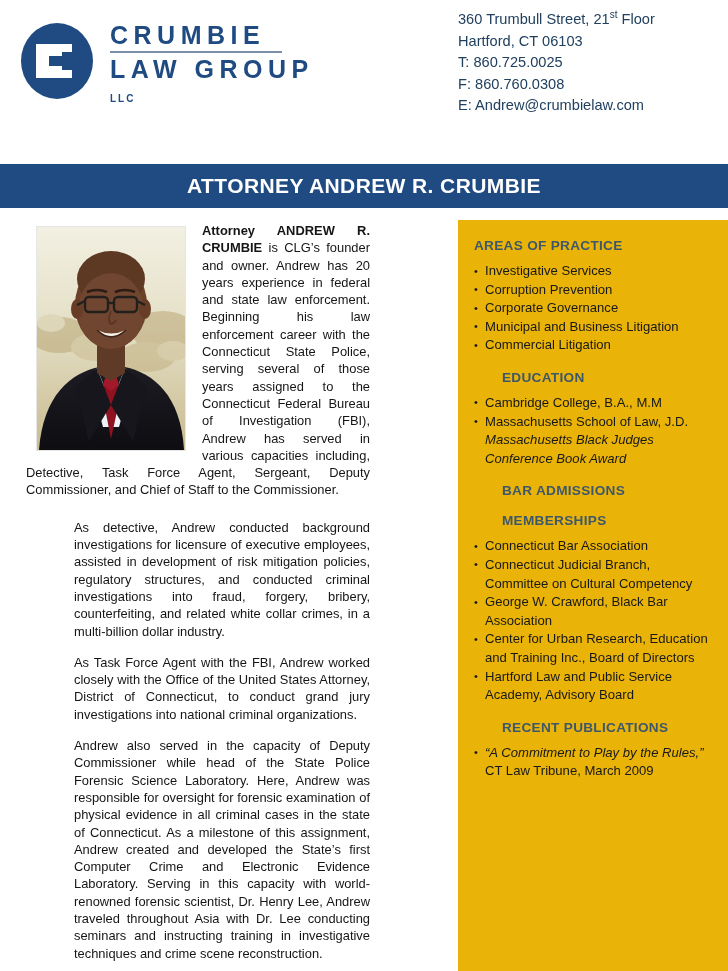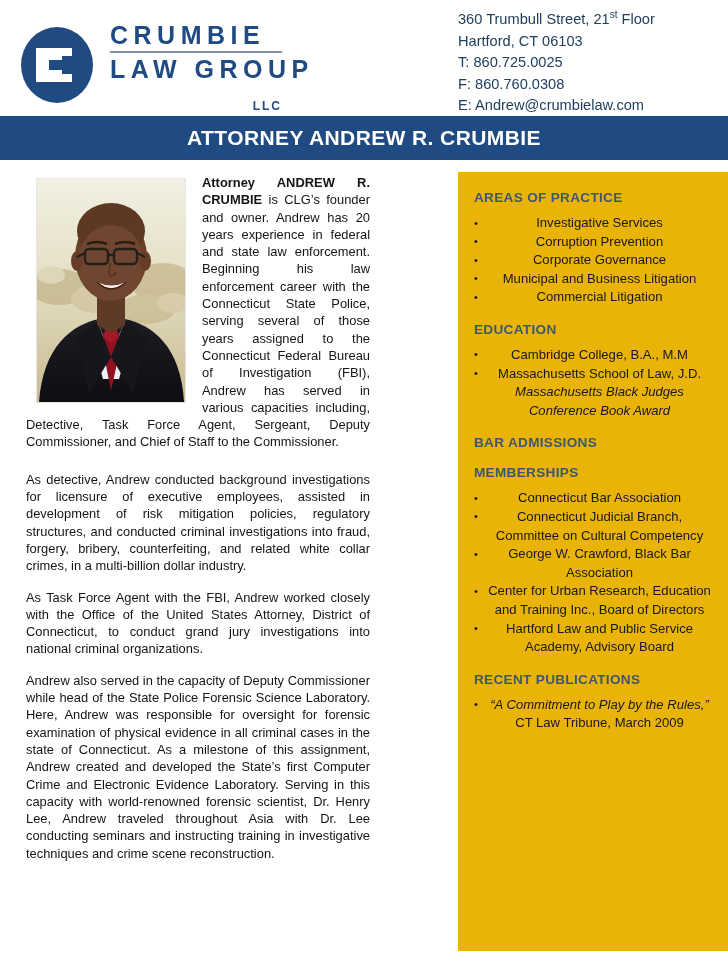--- a/index.html
+++ b/index.html
@@ -12,21 +12,21 @@
     height: 971px;
     font-family: "Liberation Sans", sans-serif;
     color: #1a1a1a;
     overflow: hidden;
     position: relative;
   }
 
   
   .header {
     position: relative;
-    height: 116px;
+    height: 164px;
     box-sizing: border-box;
     border-radius: 9px;
   }
   .logo-block {
     position: absolute;
     left: 18px;
     top: 18px;
     display: flex;
     align-items: center;
   }
@@ -59,26 +59,25 @@
     font-family: "Liberation Sans", sans-serif;
     font-weight: bold;
     font-size: 25px;
     letter-spacing: 5.5px;
     color: #1F4B82;
     line-height: 1.05;
   }
   .logo-llc {
     font-family: "Liberation Sans", sans-serif;
     font-weight: bold;
-    font-size: 12px;
+    font-size: 10px;
     letter-spacing: 2px;
     color: #1F4B82;
-    text-align: right;
     width: 172px;
-    margin-top: 16px;
+    margin-top: 10px;
   }
 
   .contact {
     position: absolute;
     left: 458px;
     top: 9px;
     color: #21405f;
     font-size: 14.6px;
     line-height: 21.5px;
   }
@@ -149,44 +148,43 @@
 
   .para {
     font-size: 12.9px;
     line-height: 17.3px;
     text-align: justify;
     margin: 0 0 14px 0;
     color: #151515;
   }
   .para b { font-weight: bold; }
 
-  .body-paras { clear: both; padding-top: 6px; }
+  .body-paras { clear: both; padding-top: 6px; margin-left: 48px; }
 
   
   .sb-head {
     color: #3E586B;
     font-size: 13.6px;
     font-weight: bold;
     letter-spacing: 0.3px;
     margin: 0 0 9px 0;
   }
-  .sb-head.spaced { margin-top: 15px; }
+  .sb-head.spaced { margin-top: 15px; margin-left: 28px; }
   .sb-list {
     list-style: none;
     margin: 0 0 0 0;
     padding: 0;
   }
   .sb-list li {
     font-size: 13.1px;
     line-height: 18.6px;
     color: #17181a;
     padding-left: 11px;
     position: relative;
     margin-bottom: 0px;
-    text-align: center;
   }
   .sb-list li::before {
     content: "\2022";
     position: absolute;
     left: 0;
     top: -0.5px;
     font-size: 11px;
     color: #17181a;
   }
   .sb-list li i, .sb-list li .ital {

